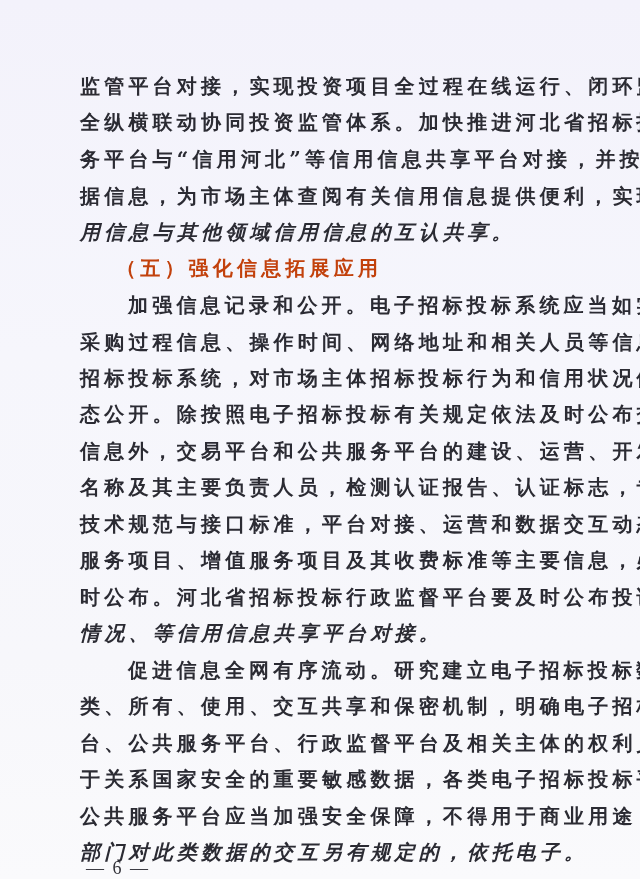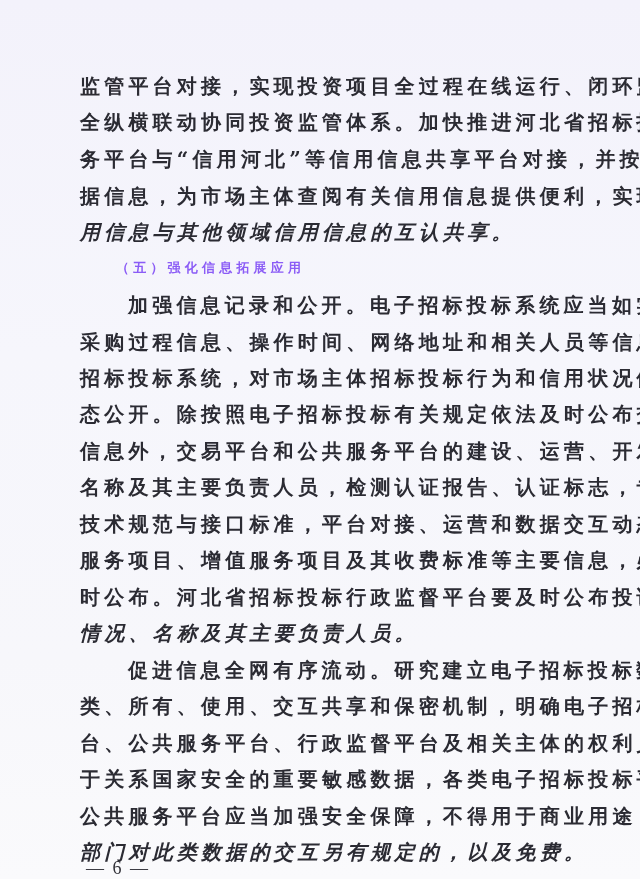--- a/index.html
+++ b/index.html
@@ -38,26 +38,26 @@
     text-align-last: left;
     font-style: italic;
   }
   .line.indent {
     left: 128px;
     width: 442px;
   }
   .heading {
     position: absolute;
     left: 116px;
-    font-size: 13px;
+    font-size: 20px;
     line-height: 30px;
     height: 30px;
     letter-spacing: 4.2px;
     font-weight: bold;
-    color: #8b5cf6;
+    color: #c2410c;
     white-space: nowrap;
   }
   .page-number {
     position: absolute;
     left: 86px;
     top: 832px;
     font-size: 18px;
     line-height: 26px;
     font-family: "Liberation Serif", "DejaVu Serif", serif;
     color: #33333a;
@@ -83,26 +83,26 @@
   <div>
     <div class="line indent" style="top:290px">加强信息记录和公开。电子招标投标系统应当如实记录招标</div>
     <div class="line" style="top:327px">采购过程信息、操作时间、网络地址和相关人员等信息。依托电子</div>
     <div class="line" style="top:363px">招标投标系统，对市场主体招标投标行为和信用状况依法实行动</div>
     <div class="line" style="top:399px">态公开。除按照电子招标投标有关规定依法及时公布交易和服务</div>
     <div class="line" style="top:436px">信息外，交易平台和公共服务平台的建设、运营、开发和维护单位</div>
     <div class="line" style="top:472px">名称及其主要负责人员，检测认证报告、认证标志，专业工具软件</div>
     <div class="line" style="top:509px">技术规范与接口标准，平台对接、运营和数据交互动态，以及免费</div>
     <div class="line" style="top:545px">服务项目、增值服务项目及其收费标准等主要信息，必须在平台实</div>
     <div class="line" style="top:582px">时公布。河北省招标投标行政监督平台要及时公布投诉举报受理</div>
-    <div class="line last" style="top:618px">情况、名称及其主要负责人员。</div>
+    <div class="line last" style="top:618px">情况、等信用信息共享平台对接。</div>
   </div>
 
   <div>
     <div class="line indent" style="top:655px">促进信息全网有序流动。研究建立电子招标投标数据信息分</div>
     <div class="line" style="top:691px">类、所有、使用、交互共享和保密机制，明确电子招标投标交易平</div>
     <div class="line" style="top:728px">台、公共服务平台、行政监督平台及相关主体的权利义务责任。对</div>
     <div class="line" style="top:764px">于关系国家安全的重要敏感数据，各类电子招标投标平台特别是</div>
     <div class="line" style="top:801px">公共服务平台应当加强安全保障，不得用于商业用途；国务院有关</div>
-    <div class="line last" style="top:837px">部门对此类数据的交互另有规定的，以及免费。</div>
+    <div class="line last" style="top:837px">部门对此类数据的交互另有规定的，依托电子。</div>
   </div>
 
   <div class="page-number" style="top:855px">— 6 —</div>
 </div>
 
 </body></html>

